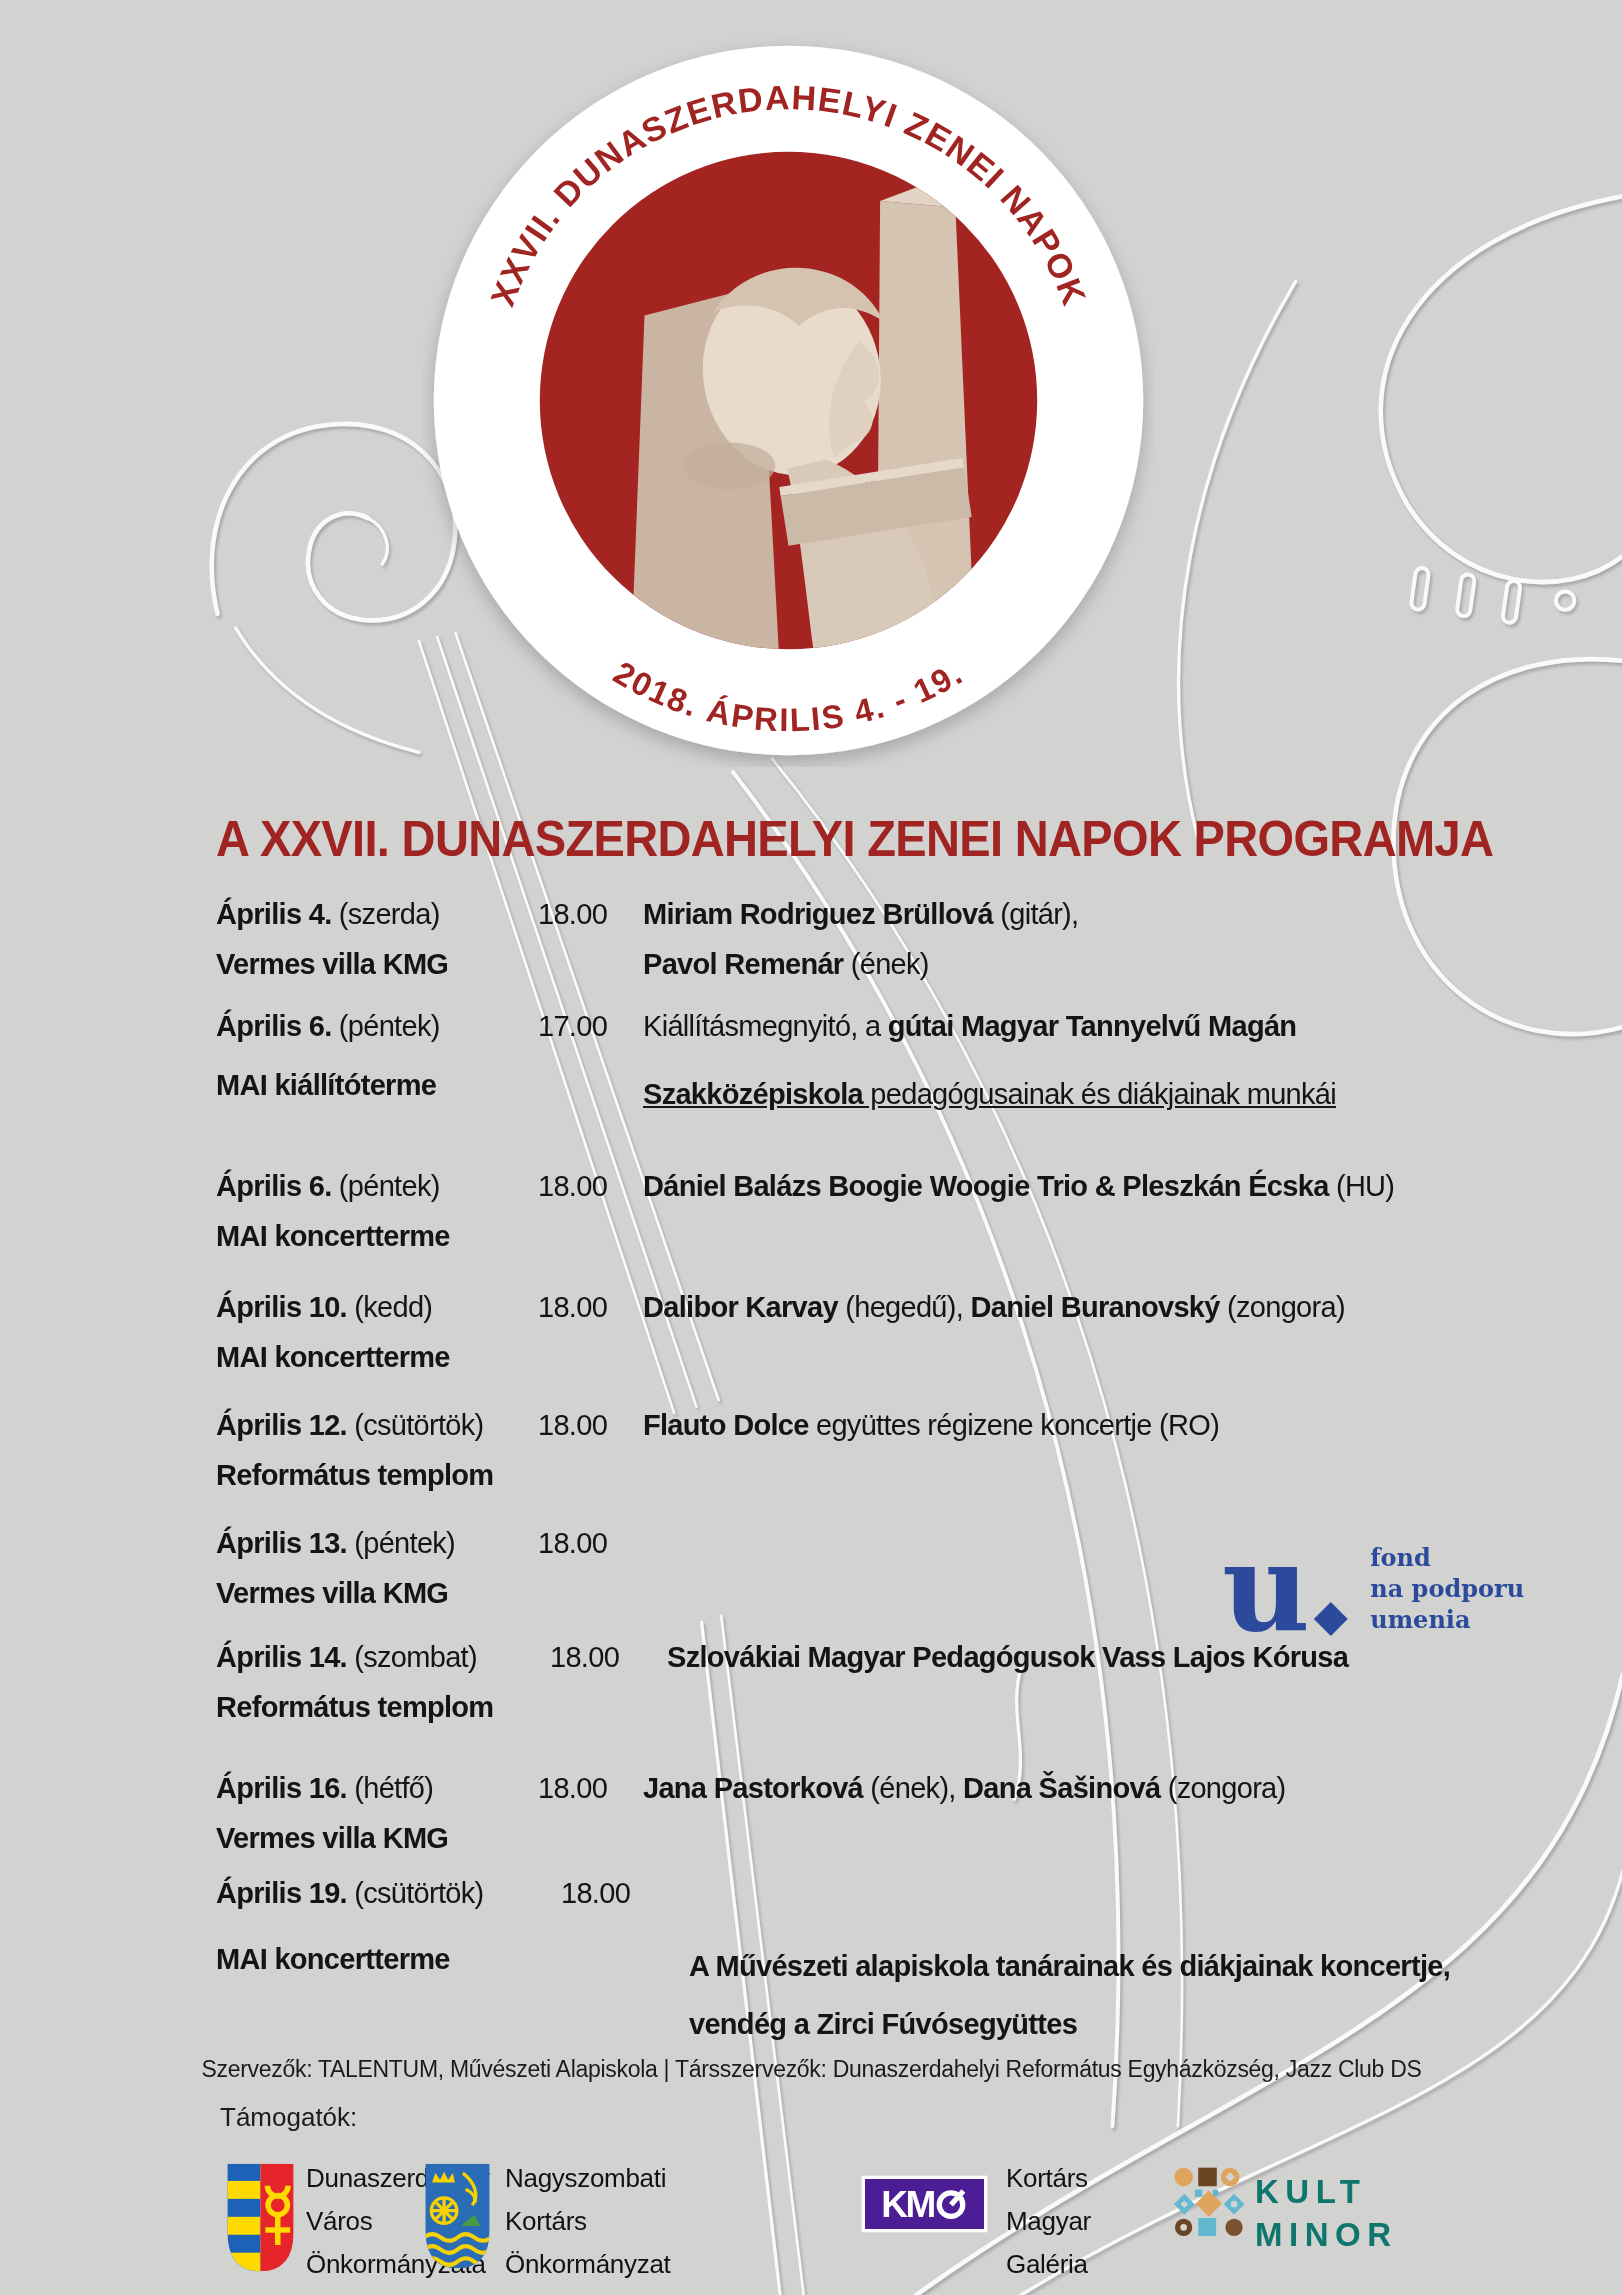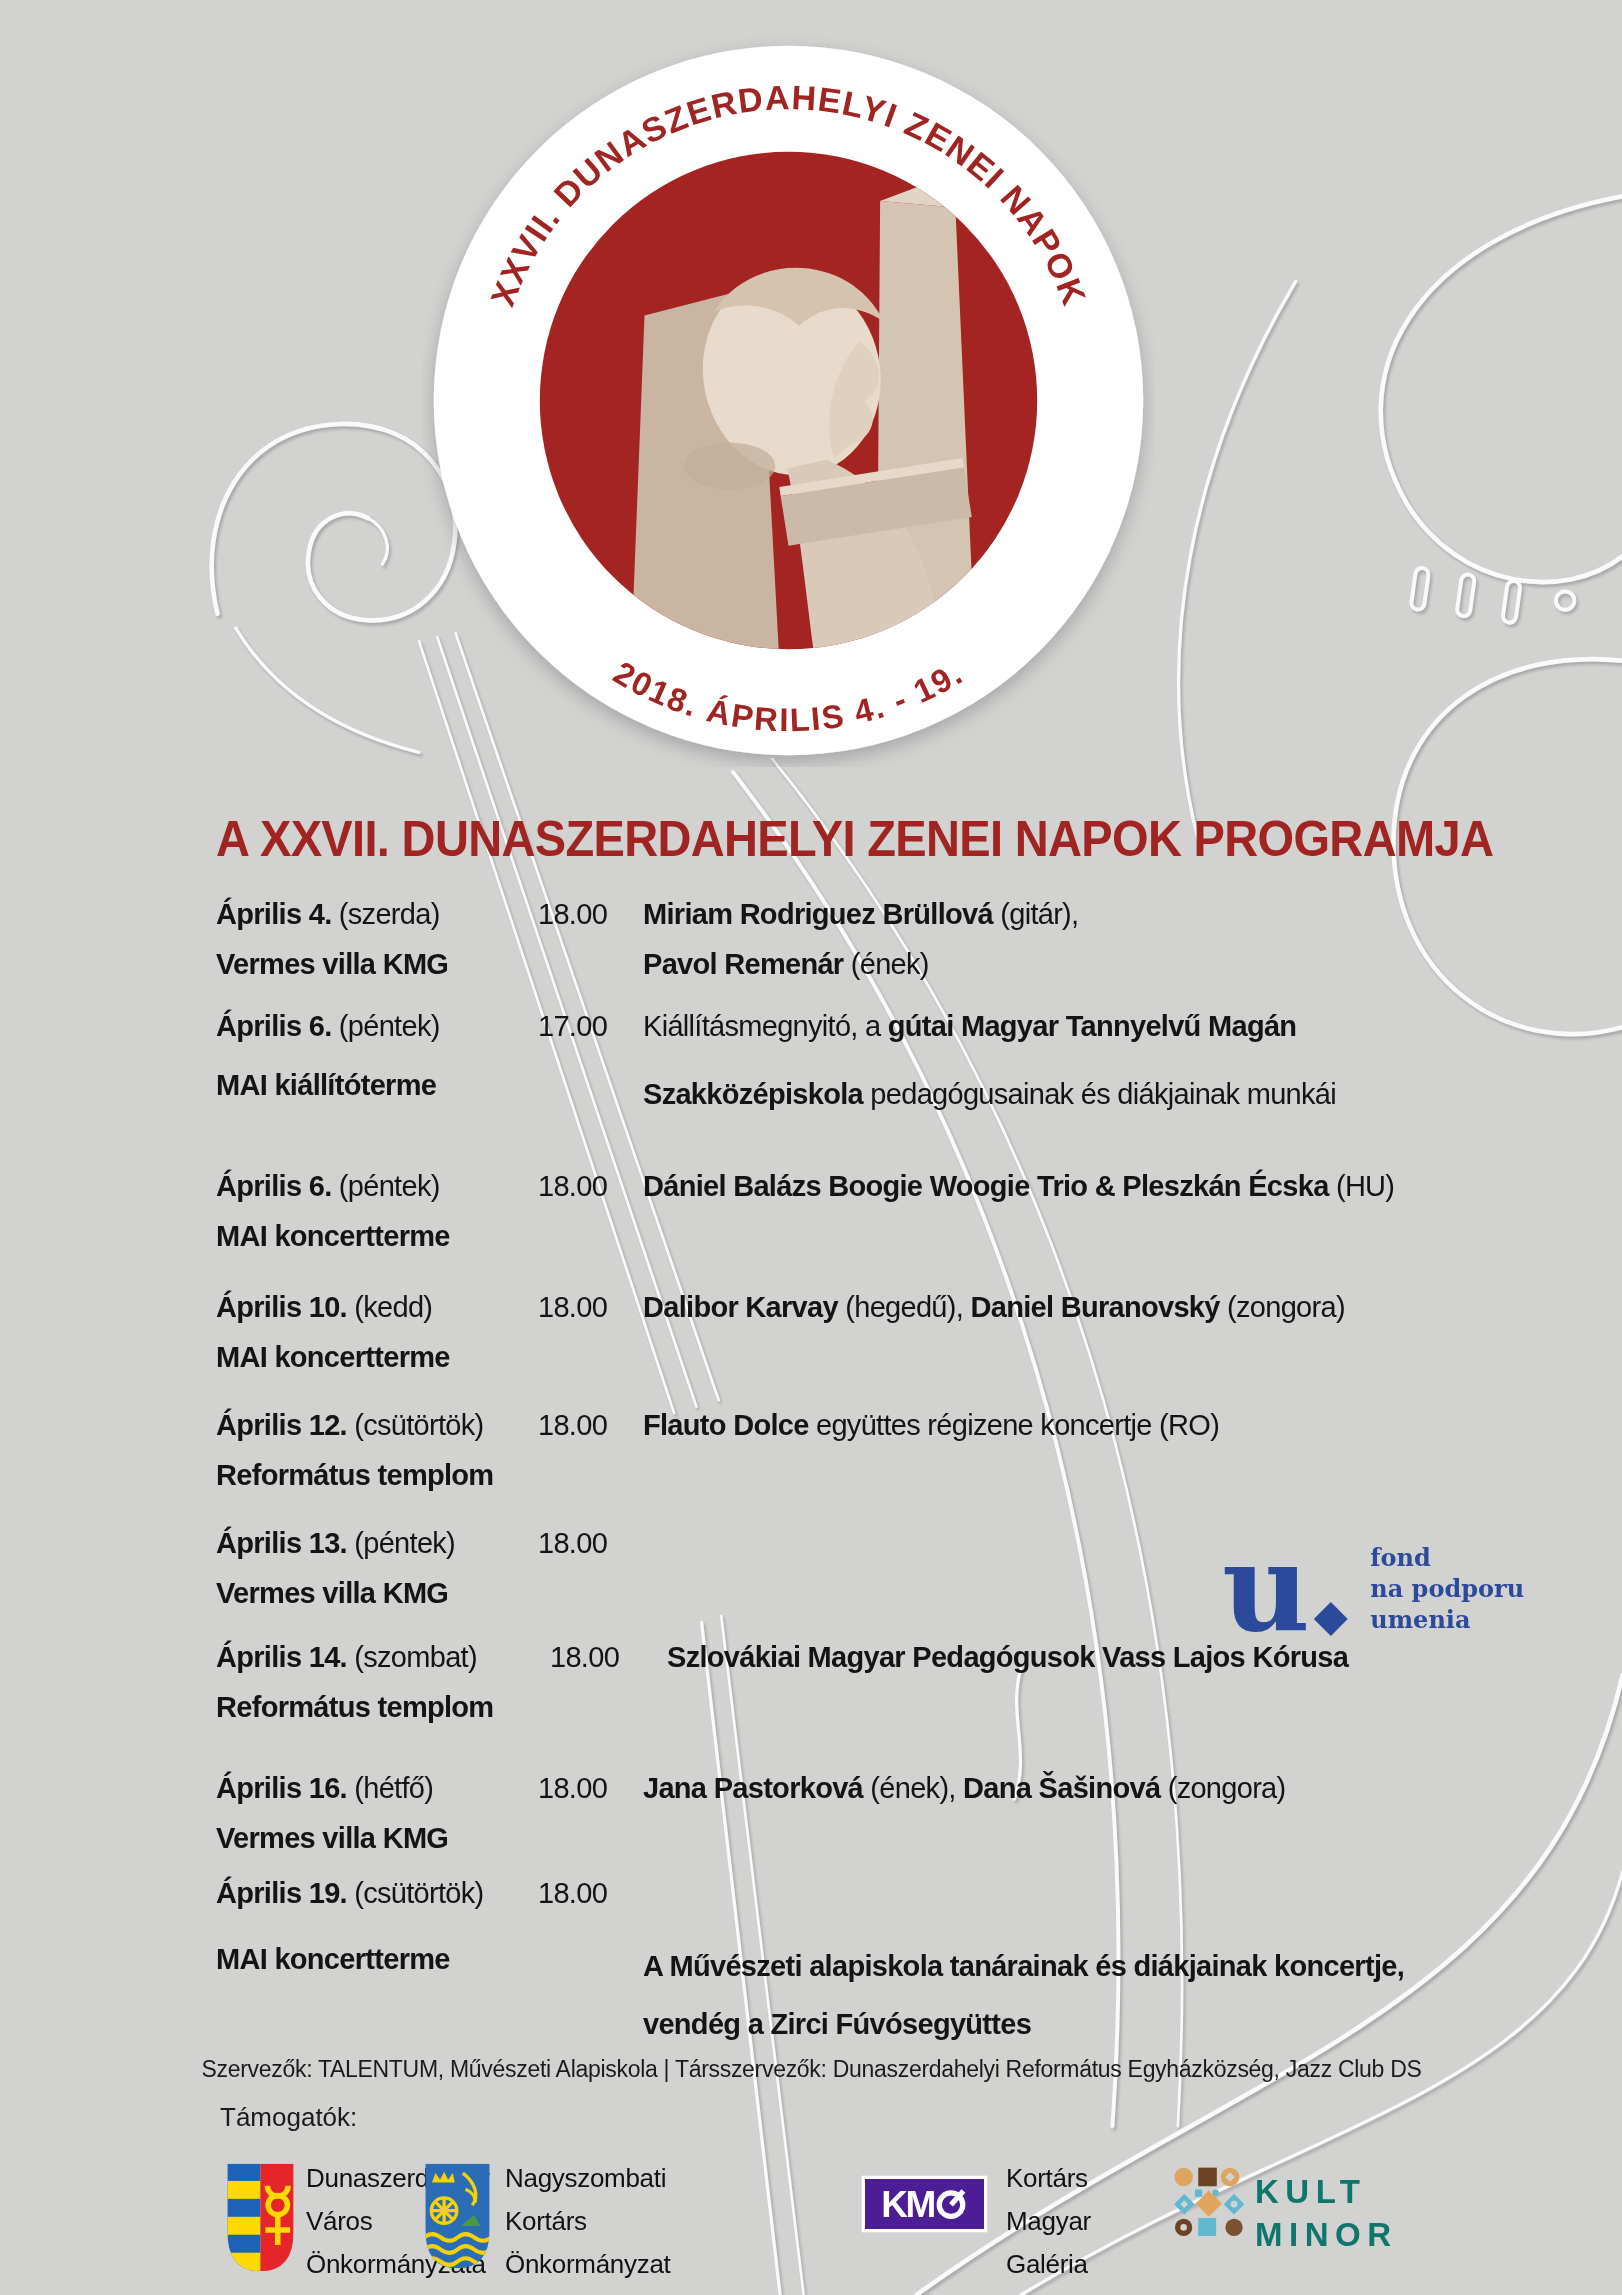--- a/index.html
+++ b/index.html
@@ -126,21 +126,21 @@
       <div class="event" style="top: 1008px;">
         <div class="col">
           <div class="l"><span class="date-strong">Április 6.</span><span class="day"> (péntek)</span></div>
           <div class="l venue" style="margin-top: 9.2px;">MAI kiállítóterme</div>
         </div>
         <div class="col time-col">
           <div class="l">17.00</div>
         </div>
         <div class="col prog-col">
           <div class="l"><span class="seg-r">Kiállításmegnyitó, a </span><span class="seg-b">gútai Magyar Tannyelvű Magán</span></div>
-          <div class="l" style="margin-top: 18.3px;"><span class="seg-b">Szakközépiskola</span><span class="seg-r"> pedagógusainak és diákjainak munkái</span></div>
+          <div class="l" style="margin-top: 18.3px; text-decoration: underline;"><span class="seg-b">Szakközépiskola</span><span class="seg-r"> pedagógusainak és diákjainak munkái</span></div>
         </div>
       </div>
       <div class="event" style="top: 1168px;">
         <div class="col">
           <div class="l"><span class="date-strong">Április 6.</span><span class="day"> (péntek)</span></div>
           <div class="l venue">MAI koncertterme</div>
         </div>
         <div class="col time-col">
           <div class="l">18.00</div>
         </div>
@@ -198,21 +198,21 @@
           <div class="l"><span class="date-strong">Április 16.</span><span class="day"> (hétfő)</span></div>
           <div class="l venue">Vermes villa KMG</div>
         </div>
         <div class="col time-col">
           <div class="l">18.00</div>
         </div>
         <div class="col prog-col">
           <div class="l"><span class="seg-b">Jana Pastorková</span><span class="seg-r"> (ének), </span><span class="seg-b">Dana Šašinová</span><span class="seg-r"> (zongora)</span></div>
         </div>
       </div>
-      <div class="event" style="top: 1875px;">
+      <div class="event" style="top: 1875px; gap: 23px;">
         <div class="col">
           <div class="l"><span class="date-strong">Április 19.</span><span class="day"> (csütörtök)</span></div>
           <div class="l venue" style="margin-top: 15.7px;">MAI koncertterme</div>
         </div>
         <div class="col time-col">
           <div class="l">18.00</div>
         </div>
         <div class="col prog-col" style="padding-top: 73px;">
           <div class="l"><span class="seg-b">A Művészeti alapiskola tanárainak és diákjainak koncertje,</span></div>
           <div class="l" style="margin-top: 7.9px;"><span class="seg-b">vendég a Zirci Fúvósegyüttes</span></div>

